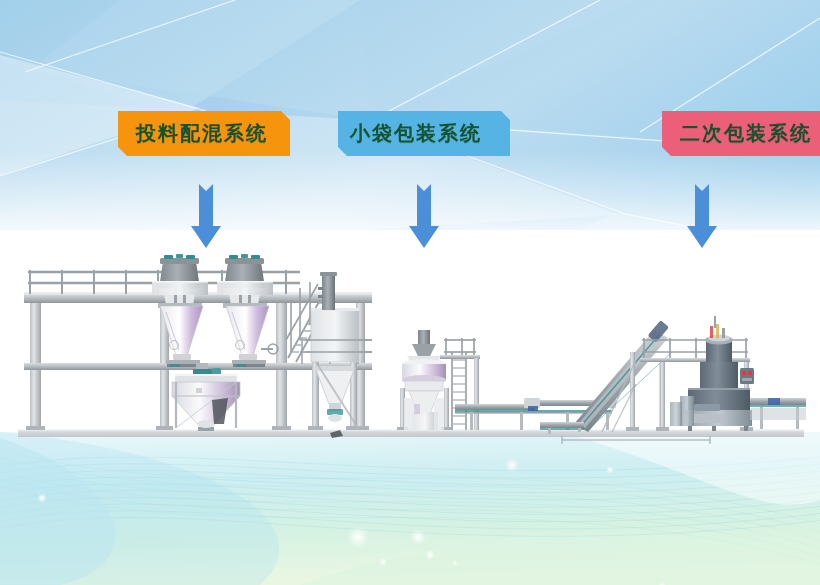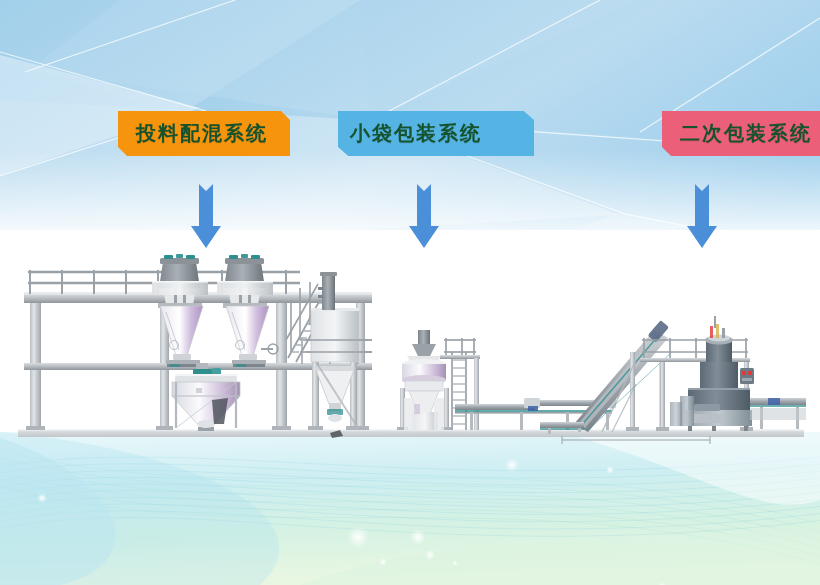--- a/index.html
+++ b/index.html
@@ -21,21 +21,21 @@
     font-size:20px;font-weight:bold;letter-spacing:2px;
     height:45px;
     box-sizing:border-box;
     padding:0 18px 0 18px;
     white-space:nowrap;
   }
   .chip span{position:relative;z-index:2;text-shadow:0 1px 0 rgba(0,0,0,.10);}
   .chip .chipbg{position:absolute;left:0;top:0;width:100%;height:100%;z-index:1;}
 
   #chip0{left:118px;top:111px;width:172px;}
-  #chip1{left:338px;top:111px;width:196px;padding-left:12px;}
+  #chip1{left:338px;top:111px;width:172px;padding-left:12px;}
   #chip2{left:614px;top:111px;width:172px;margin-left:48px;}
 
   .arrow{position:absolute;width:34px;height:68px;}
   #arrow0{left:189px;top:182px;}
   #arrow1{left:407px;top:182px;}
   #arrow2{left:685px;top:182px;}
 
   #machines{position:absolute;left:0;top:0;width:820px;height:585px;}
 </style>
 </head>

